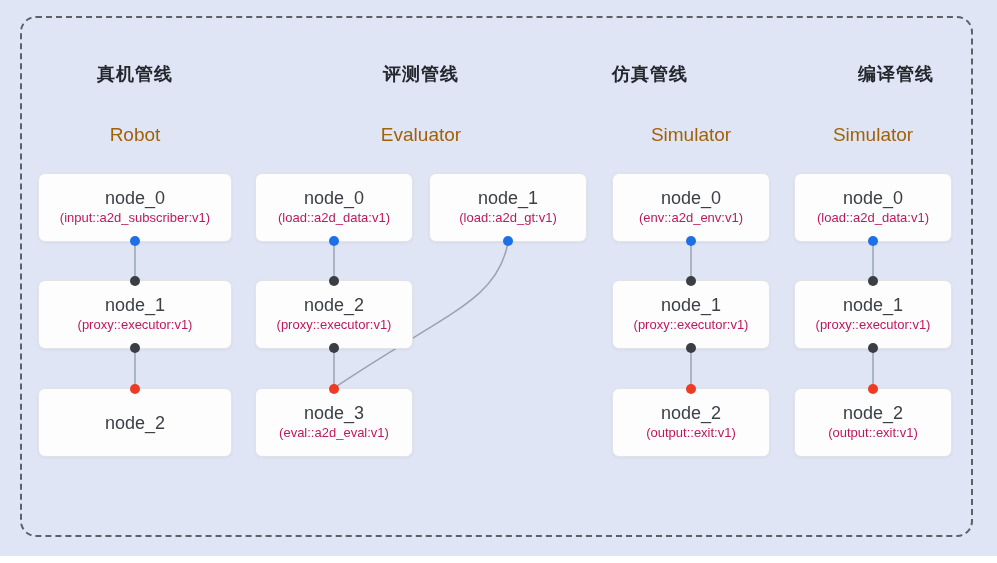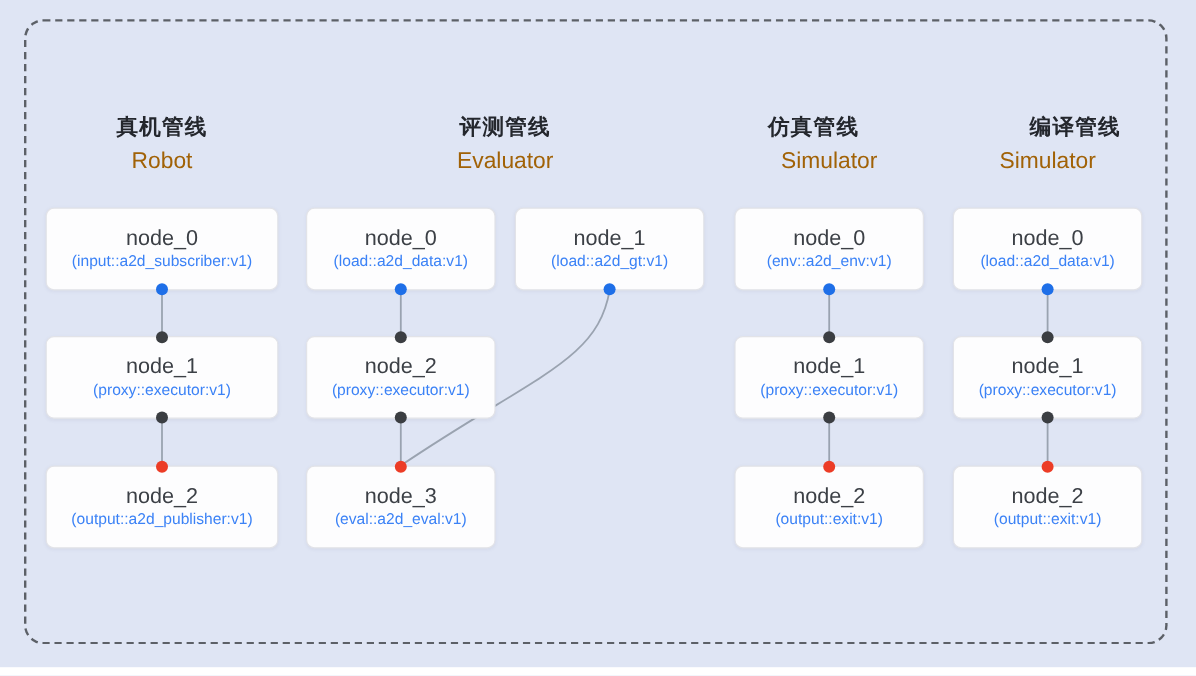--- a/index.html
+++ b/index.html
@@ -36,21 +36,20 @@
     transform: translateX(-50%);
     white-space: nowrap;
     text-align: center;
   }
   .hdr-zh {
     top: 62px;
     font-size: 18px;
     font-weight: 700;
     color: #24272d;
     letter-spacing: 1px;
-    margin-top: 32px;
   }
   .hdr-en {
     top: 124px;
     font-size: 19px;
     font-weight: 400;
     color: #a16207;
   }
   .node {
     position: absolute;
     height: 69px;
@@ -66,21 +65,21 @@
     gap: 2px;
   }
   .node-title {
     font-size: 18px;
     line-height: 18px;
     color: #3c4046;
   }
   .node-sub {
     font-size: 13px;
     line-height: 17px;
-    color: #3b82f6;
+    color: #be185d;
   }
   .dot {
     position: absolute;
     width: 10px;
     height: 10px;
     border-radius: 50%;
     left: 50%;
     margin-left: -5px;
   }
   .dot-top { top: -5px; }
@@ -110,41 +109,40 @@
       <path d="M 691 349 L 691 388" fill="none" stroke="#9aa3b0" stroke-width="1.5"></path>
       <path d="M 873 242 L 873 280" fill="none" stroke="#9aa3b0" stroke-width="1.5"></path>
       <path d="M 873 349 L 873 388" fill="none" stroke="#9aa3b0" stroke-width="1.5"></path>
     </svg>
 
   <div id="headers">
     <div class="hdr hdr-zh" style="left:135px">真机管线</div>
     <div class="hdr hdr-en" style="left:135px">Robot</div>
     <div class="hdr hdr-zh" style="left:421px">评测管线</div>
     <div class="hdr hdr-en" style="left:421px">Evaluator</div>
-    <div class="hdr hdr-zh" style="left:678px">仿真管线</div>
+    <div class="hdr hdr-zh" style="left:650px">仿真管线</div>
     <div class="hdr hdr-en" style="left:691px">Simulator</div>
     <div class="hdr hdr-zh" style="left:896px">编译管线</div>
     <div class="hdr hdr-en" style="left:873px">Simulator</div>
   </div>
 
   <div id="nodes">
       <div class="node" style="left: 38px; top: 173px; width: 194px;">
     <div class="node-title">node_0</div>
     <div class="node-sub">(input::a2d_subscriber:v1)</div>
   <span class="dot dot-bottom" style="background: rgb(30, 111, 232);"></span>
       </div>
       <div class="node" style="left: 38px; top: 280px; width: 194px;">
     <div class="node-title">node_1</div>
     <div class="node-sub">(proxy::executor:v1)</div>
   <span class="dot dot-top" style="background: rgb(59, 62, 66);"></span>
         <span class="dot dot-bottom" style="background: rgb(59, 62, 66);"></span>
       </div>
       <div class="node" style="left: 38px; top: 388px; width: 194px;">
     <div class="node-title">node_2</div>
-    <div class="node-sub">(output::a2d_publisher:v1)</div>
   <span class="dot dot-top" style="background: rgb(236, 60, 38);"></span>
       </div>
       <div class="node" style="left: 255px; top: 173px; width: 158px;">
     <div class="node-title">node_0</div>
     <div class="node-sub">(load::a2d_data:v1)</div>
   <span class="dot dot-bottom" style="background: rgb(30, 111, 232);"></span>
       </div>
       <div class="node" style="left: 429px; top: 173px; width: 158px;">
     <div class="node-title">node_1</div>
     <div class="node-sub">(load::a2d_gt:v1)</div>

